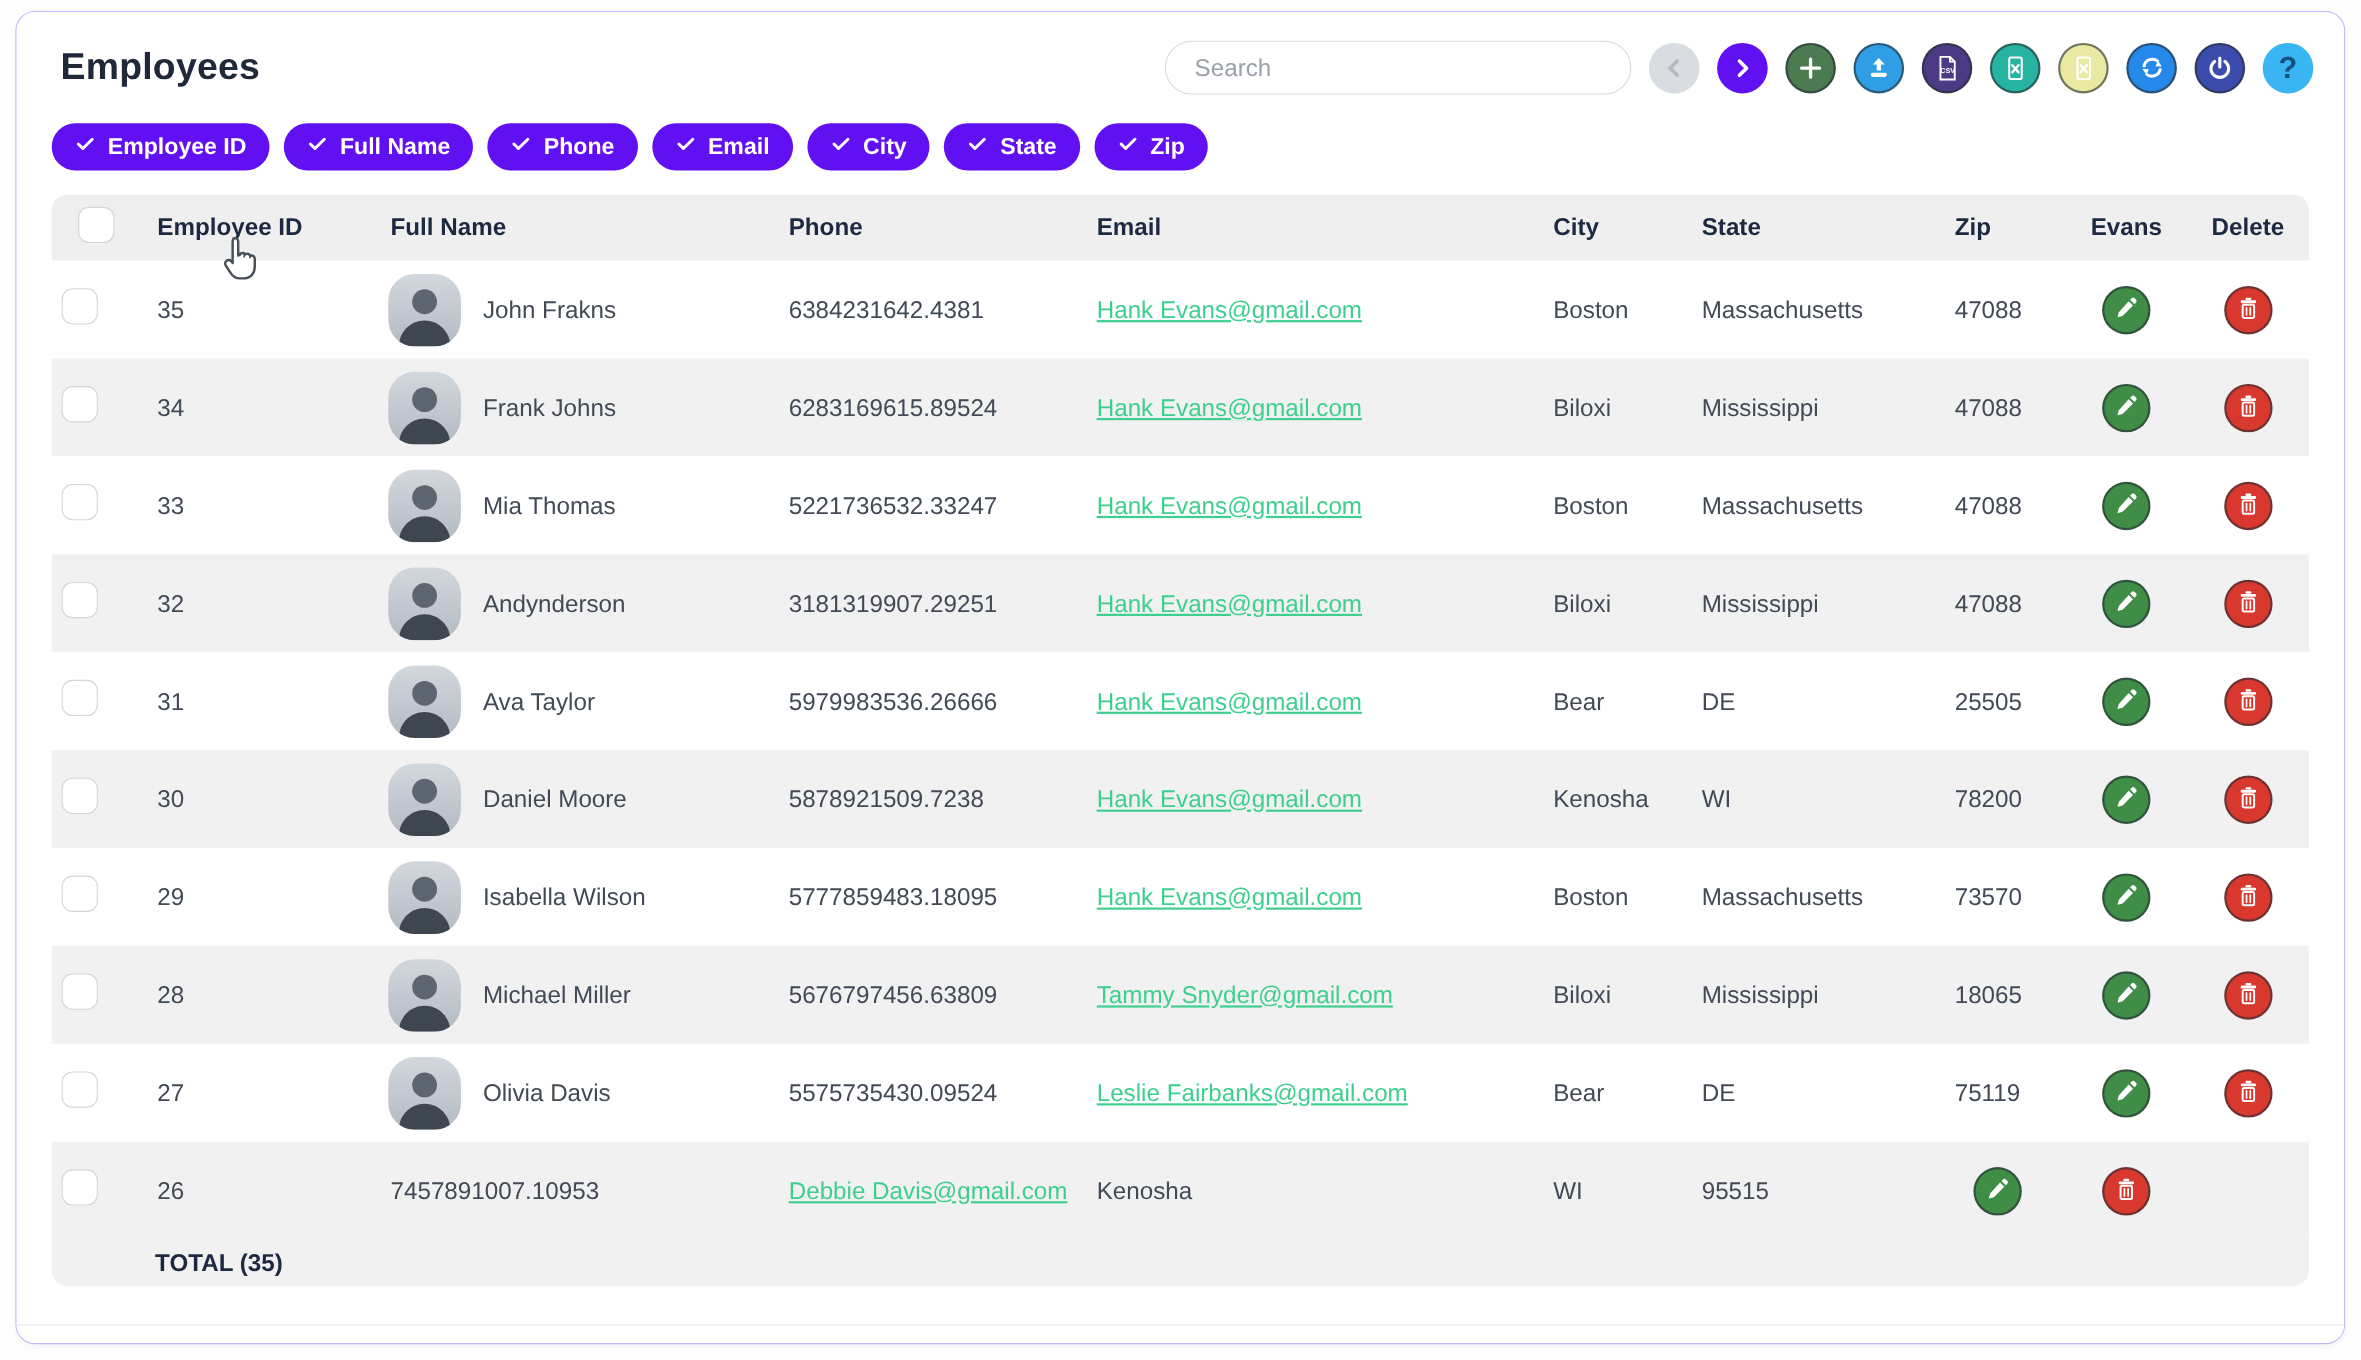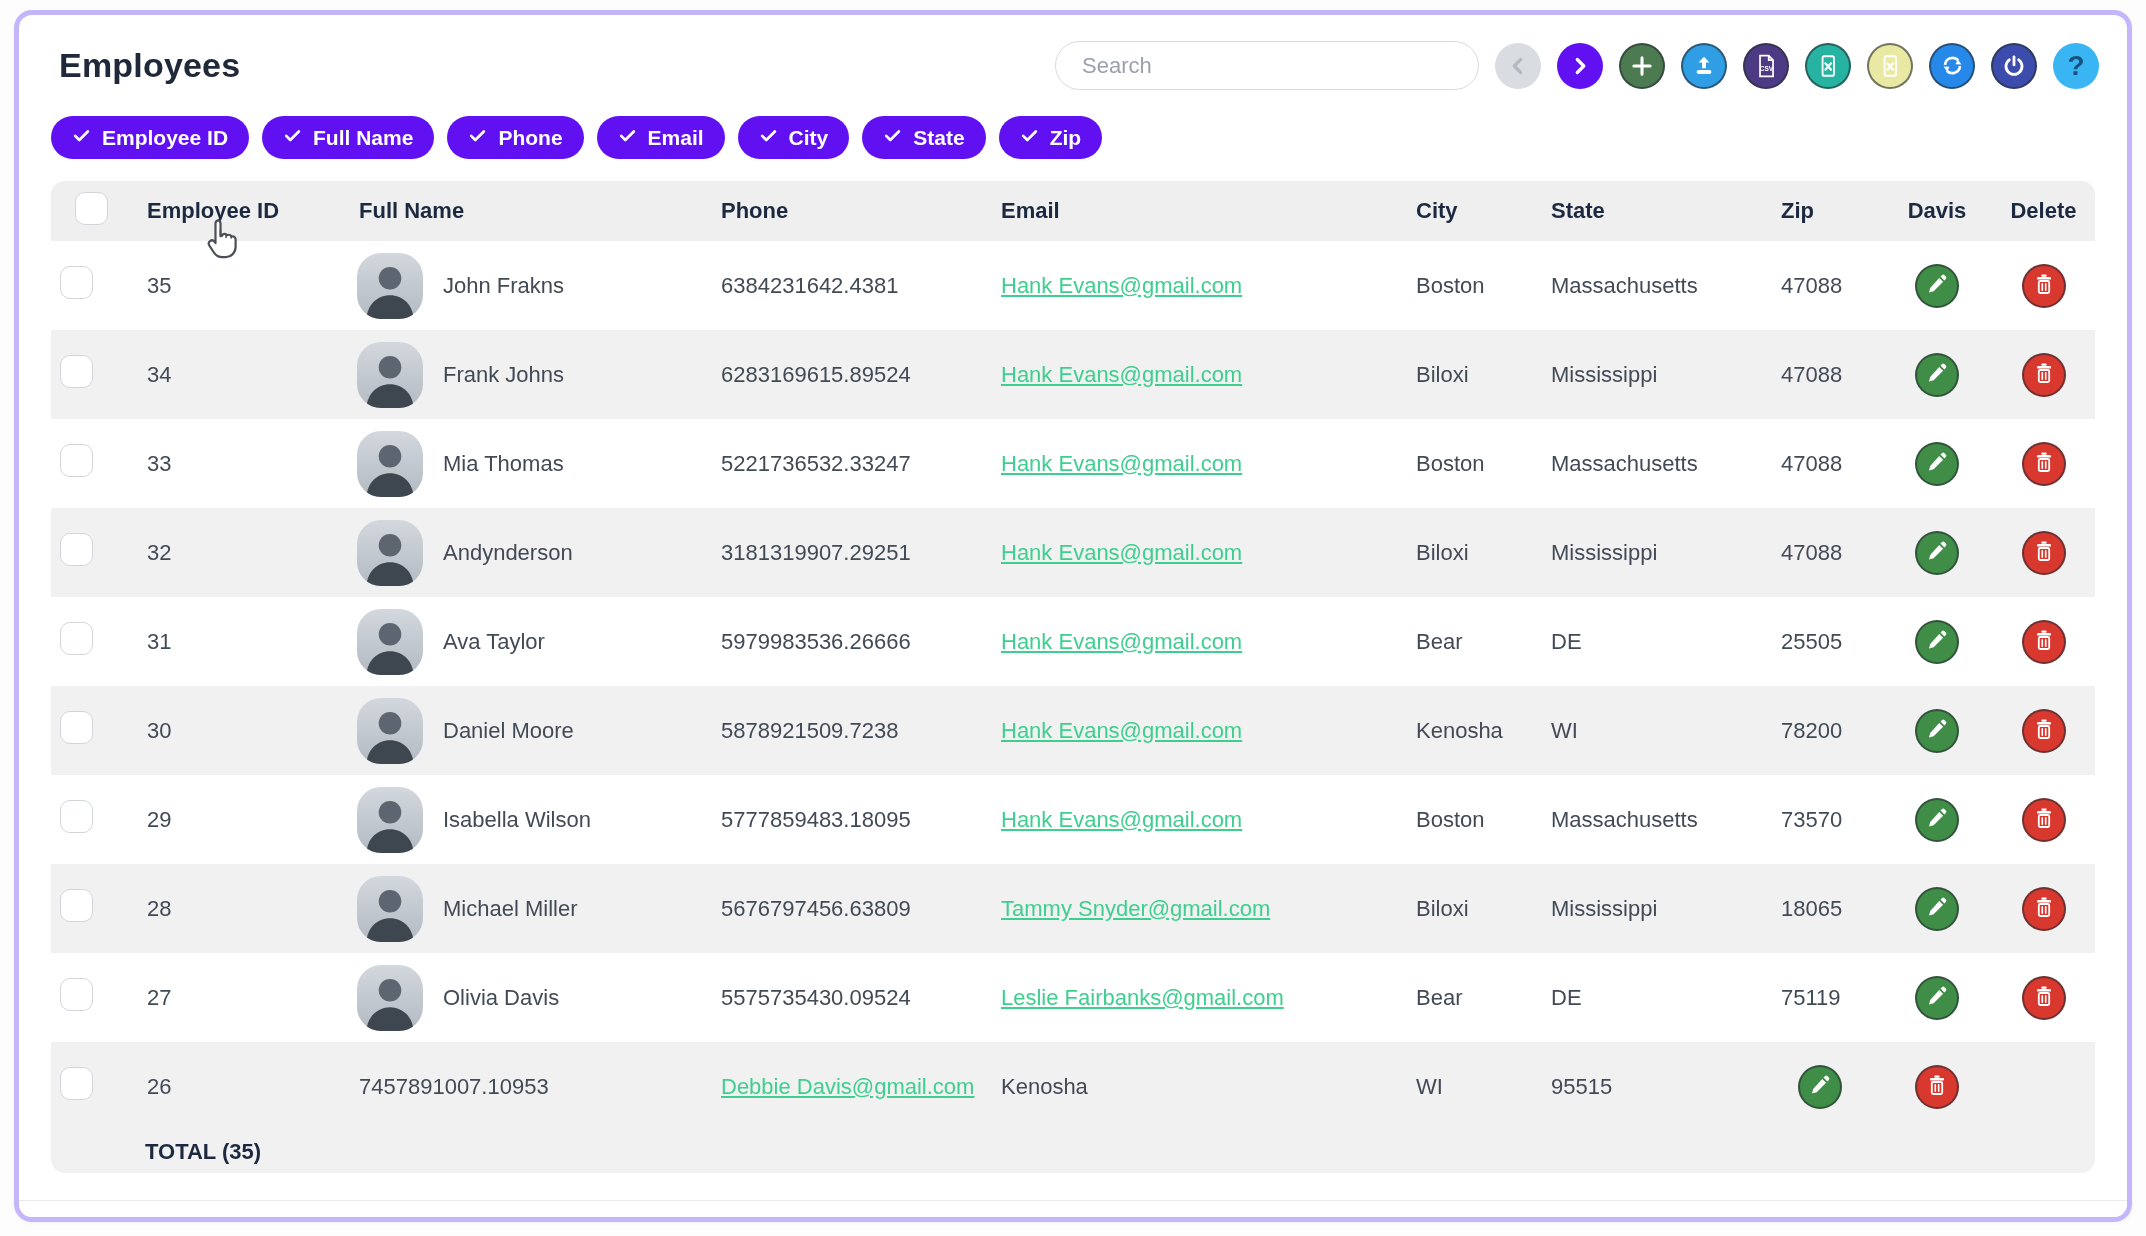--- a/index.html
+++ b/index.html
@@ -1,19 +1,19 @@
 <!DOCTYPE html>
 <html><head>
 <meta charset="utf-8">
 <style>
   * { margin:0; padding:0; box-sizing:border-box; }
   html,body { width:2146px; height:1236px; background:#fdfdfe; font-family:"Liberation Sans", sans-serif; cursor:default; }
   .card {
     position:absolute; left:14px; top:10px; width:2118px; height:1212px;
-    background:#fff; border:5px solid #c4b5fd; border-radius:18px;
+    background:#fff; border:1px solid #c4b5fd; border-radius:18px;
     box-shadow:0 2px 4px rgba(30,40,60,.04); overflow:hidden;
   }
   
   .topbar { display:flex; align-items:center; padding:26px 28px 0 40px; }
   .title { font-size:34px; font-weight:700; color:#20293a; letter-spacing:.2px; }
   .spacer { flex:1; }
   .search {
     width:424px; height:49px; border:1px solid #d6dade; border-radius:25px;
     font-size:22px; color:#3f4854; padding:0 26px; outline:none; margin-right:16px;
     font-family:"Liberation Sans", sans-serif; background:#fff;
@@ -243,21 +243,21 @@
   <div class="table">
     <div class="thr">
       <div class="th"><span class="checkbox" style="margin-left:0"></span></div>
       <div class="th">Employee ID</div>
       <div class="th">Full Name</div>
       <div class="th">Phone</div>
       <div class="th">Email</div>
       <div class="th">City</div>
       <div class="th">State</div>
       <div class="th">Zip</div>
-      <div class="th th-center">Davis</div>
+      <div class="th th-center">Evans</div>
       <div class="th th-center">Delete</div>
     </div>
 
     <div id="tbody">
     <div class="tr">
       <div class="td" style="padding-left:0"><span class="checkbox"></span></div>
       <div class="td">35</div>
       <div class="namecell">
         <span class="avatar">
           <svg width="66" height="66" viewBox="0 0 24 24">

